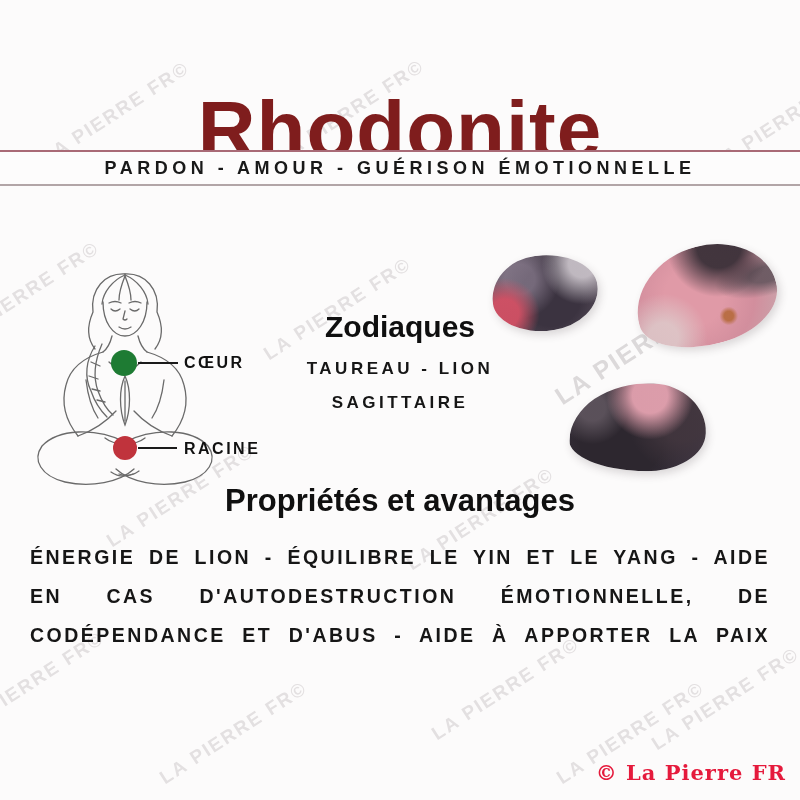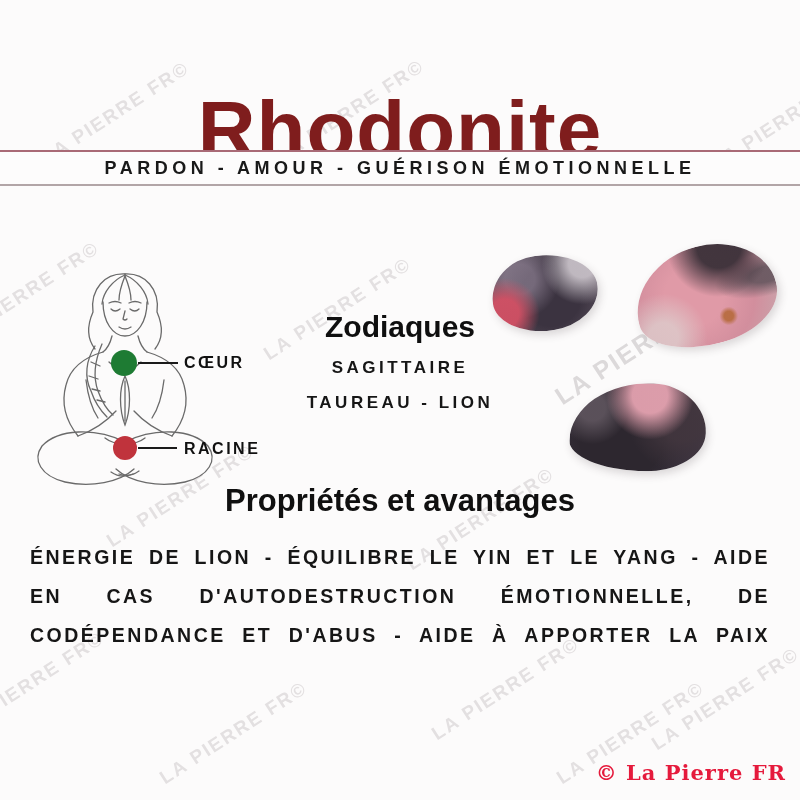--- a/index.html
+++ b/index.html
@@ -208,22 +208,22 @@
       <circle cx="99" cy="113" r="13" fill="#1e7b33"></circle>
       <circle cx="100" cy="198" r="12" fill="#c0333c"></circle>
     </svg>
   </div>
 
   <span class="chakra-label label-coeur">CŒUR</span>
   <span class="chakra-label label-racine">RACINE</span>
 
   <div class="zodiaques">
     <div class="zh">Zodiaques</div>
+    <div class="zl zl1">TAUREAU - LION</div>
     <div class="zl zl2">SAGITTAIRE</div>
-    <div class="zl zl1">TAUREAU - LION</div>
   </div>
 
   <div class="stone stone1"></div>
   <div class="stone stone2"></div>
   <div class="stone stone3"></div>
 
   <div class="props-heading">Propriétés et avantages</div>
   <div class="props-text">
     <div class="pline">ÉNERGIE DE LION - ÉQUILIBRE LE YIN ET LE YANG - AIDE</div>
     <div class="pline">EN CAS D'AUTODESTRUCTION ÉMOTIONNELLE, DE</div>

